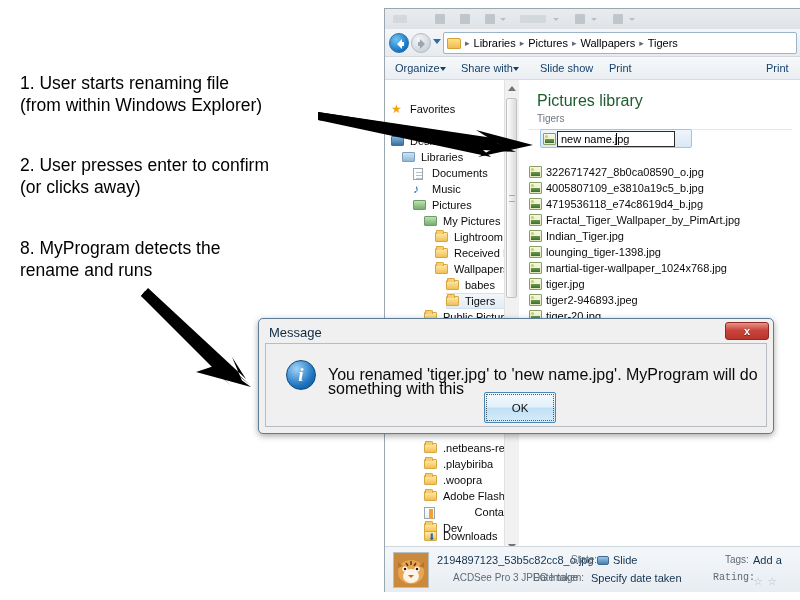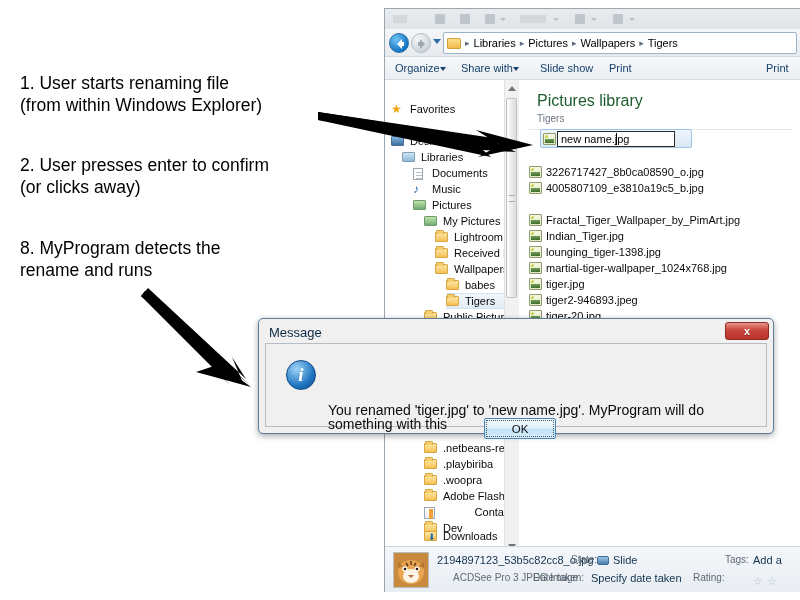--- a/index.html
+++ b/index.html
@@ -259,24 +259,24 @@
   #dlg-icon {
     position:absolute; left:20px; top:16px; width:30px; height:30px; border-radius:50%;
     background:radial-gradient(circle at 34% 28%, #9fd4f7, #1f74c0 62%, #0d4f8e);
     border:1px solid #0c4a85;
     display:flex; align-items:center; justify-content:center;
     color:#fff; font-size:19px; font-weight:bold; font-style:italic;
     font-family:"Liberation Serif", serif;
   }
   #dlg-text {
     position:absolute; left:62px; top:24px; right:0;
-    font-size:14px; color:#0a0a0a; line-height:14px;margin-top:35px;
+    font-size:16px; color:#0a0a0a; line-height:14px;
   }
   #dlg-ok {
-    position:absolute; left:218px; top:74px; width:72px; height:21px;
+    position:absolute; left:218px; top:48px; width:72px; height:31px;
     background:linear-gradient(#f3f9fd 0%, #e1f0fa 48%, #bfe0f4 52%, #d7edfa 100%);
     border:1px solid #4a87b8; border-radius:2px;
     display:flex; align-items:center; justify-content:center;
     font-size:11.5px; color:#101010;
   }
   #dlg-ok:after{
     content:""; position:absolute; left:1px; top:1px; right:1px; bottom:1px;
     border:1px dotted #4a5a68;
   }
 </style>
@@ -472,20 +472,24 @@
       <div id="lib-title">Pictures library</div>
       <div id="lib-sub">Tigers</div>
       <div id="lib-rule"></div>
     <div class="frow" style="top: 84px;">
           <span class="jpg-ico"></span>
           <span>3226717427_8b0ca08590_o.jpg</span>
         </div>
         <div class="frow" style="top: 100px;">
           <span class="jpg-ico"></span>
           <span>4005807109_e3810a19c5_b.jpg</span>
+        </div>
+        <div class="frow" style="top: 116px;">
+          <span class="jpg-ico"></span>
+          <span>4719536118_e74c8619d4_b.jpg</span>
         </div>
         <div class="frow" style="top: 132px;">
           <span class="jpg-ico"></span>
           <span>Fractal_Tiger_Wallpaper_by_PimArt.jpg</span>
         </div>
         <div class="frow" style="top: 148px;">
           <span class="jpg-ico"></span>
           <span>Indian_Tiger.jpg</span>
         </div>
         <div class="frow" style="top: 164px;">
@@ -532,21 +536,21 @@
       <div class="sb-l2" style="left:186px; top:7px;">State:</div>
       <span class="shared-ico" style="position:absolute; left:212px; top:9px;"></span>
       <div class="sb-l1" style="left:228px; top:7px;">Slide</div>
 
       <div class="sb-l2" style="left:148px; top:25px;">Date taken:</div>
       <div class="sb-l1" style="left:206px; top:25px;">Specify date taken</div>
 
       <div class="sb-l2" style="left:340px; top:7px;">Tags:</div>
       <div class="sb-l1" style="left:368px; top:7px;">Add a</div>
 
-      <div class="sb-l2" style="left:308px; top:25px;">Rating:</div>
+      <div class="sb-l2" style="left:328px; top:25px;font-family:Liberation Mono, monospace;">Rating:</div>
       <div style="position:absolute; left:368px; top:24px;">
         <span class="star-o">☆</span>
         <span class="star-o">☆</span>
       </div>
     </div>
   </div>
 
   <div id="rename-row">
     <span class="jpg-ico" style="position:absolute;left:2px;top:3px;"></span>
     <div id="rename-input">new name.jpg</div>

